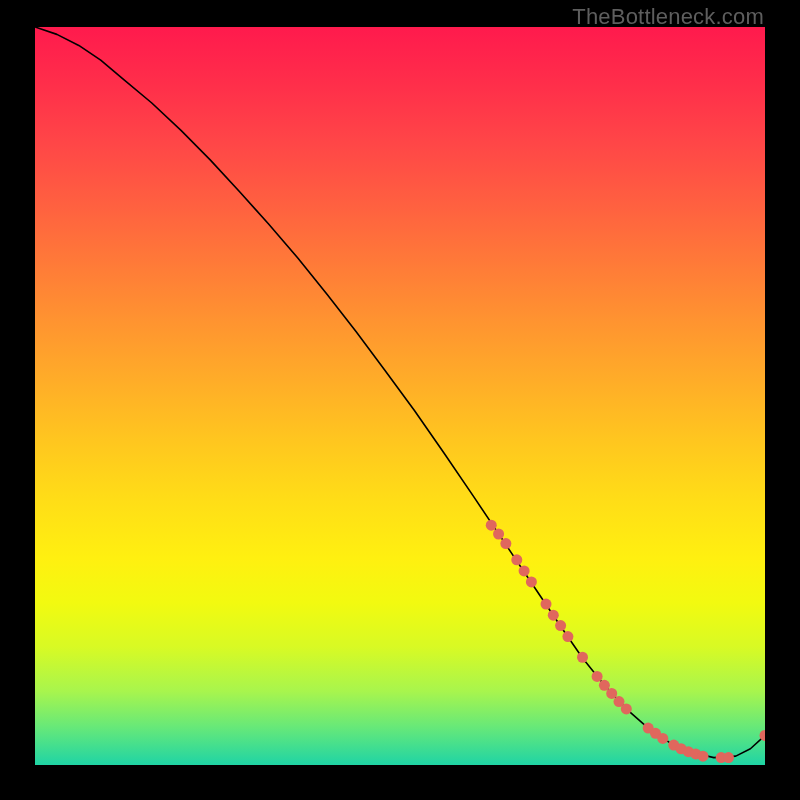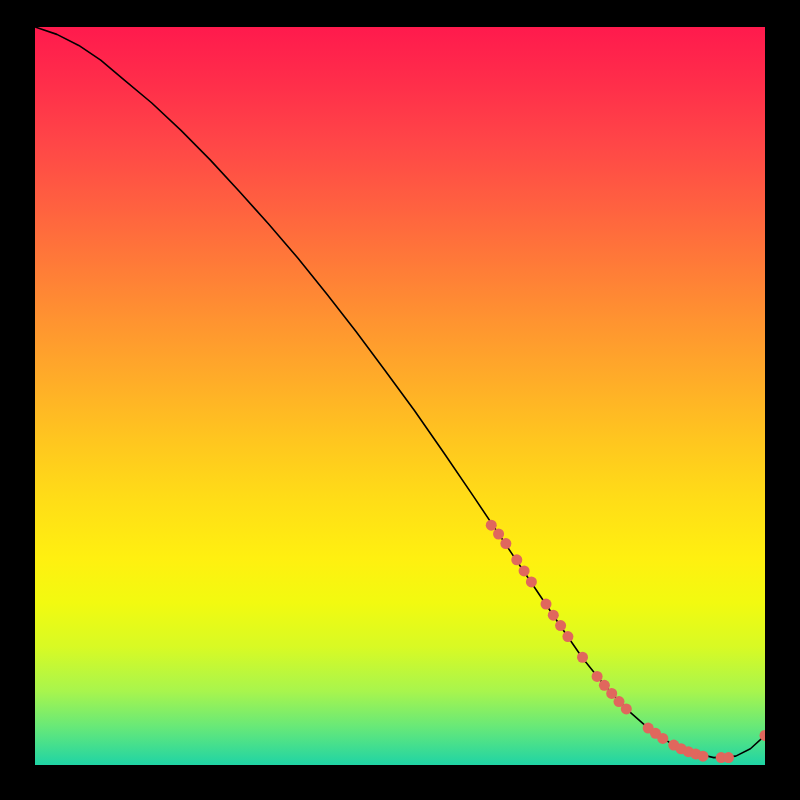--- a/index.html
+++ b/index.html
@@ -56,20 +56,21 @@
     left: 0;
     top: 0;
     width: 730px;
     height: 738px;
   }
 </style>
 </head>
 <body>
 
 <div class="frame">
+  <div class="watermark">TheBottleneck.com</div>
   <div class="plot">
     <svg class="viz" viewBox="0 0 730 738" preserveAspectRatio="none">
       <polyline id="curve" fill="none" stroke-width="1.6" stroke-linejoin="round" stroke-linecap="round" points="0.00,0.00 21.90,7.38 43.80,18.45 65.70,33.21 87.60,51.66 116.80,76.01 146.00,103.32 175.20,132.84 204.40,164.57 233.60,197.05 262.80,230.99 292.00,267.16 321.20,304.79 350.40,343.91 379.60,383.76 408.80,425.83 438.00,468.63 467.20,512.17 496.40,555.71 525.60,599.26 547.50,630.99 569.40,658.30 591.30,681.91 613.20,701.10 635.10,715.86 657.00,725.45 678.90,730.62 700.80,729.14 715.40,721.76 730.00,708.48" stroke="#000000"></polyline>
       <g id="dots">
           <circle cx="456.25" cy="498.15" r="5.5" fill="#e0675d"></circle>
           <circle cx="463.55" cy="507.01" r="5.5" fill="#e0675d"></circle>
           <circle cx="470.85" cy="516.60" r="5.5" fill="#e0675d"></circle>
           <circle cx="481.80" cy="532.84" r="5.5" fill="#e0675d"></circle>
           <circle cx="489.10" cy="543.91" r="5.5" fill="#e0675d"></circle>
           <circle cx="496.40" cy="554.98" r="5.5" fill="#e0675d"></circle>

